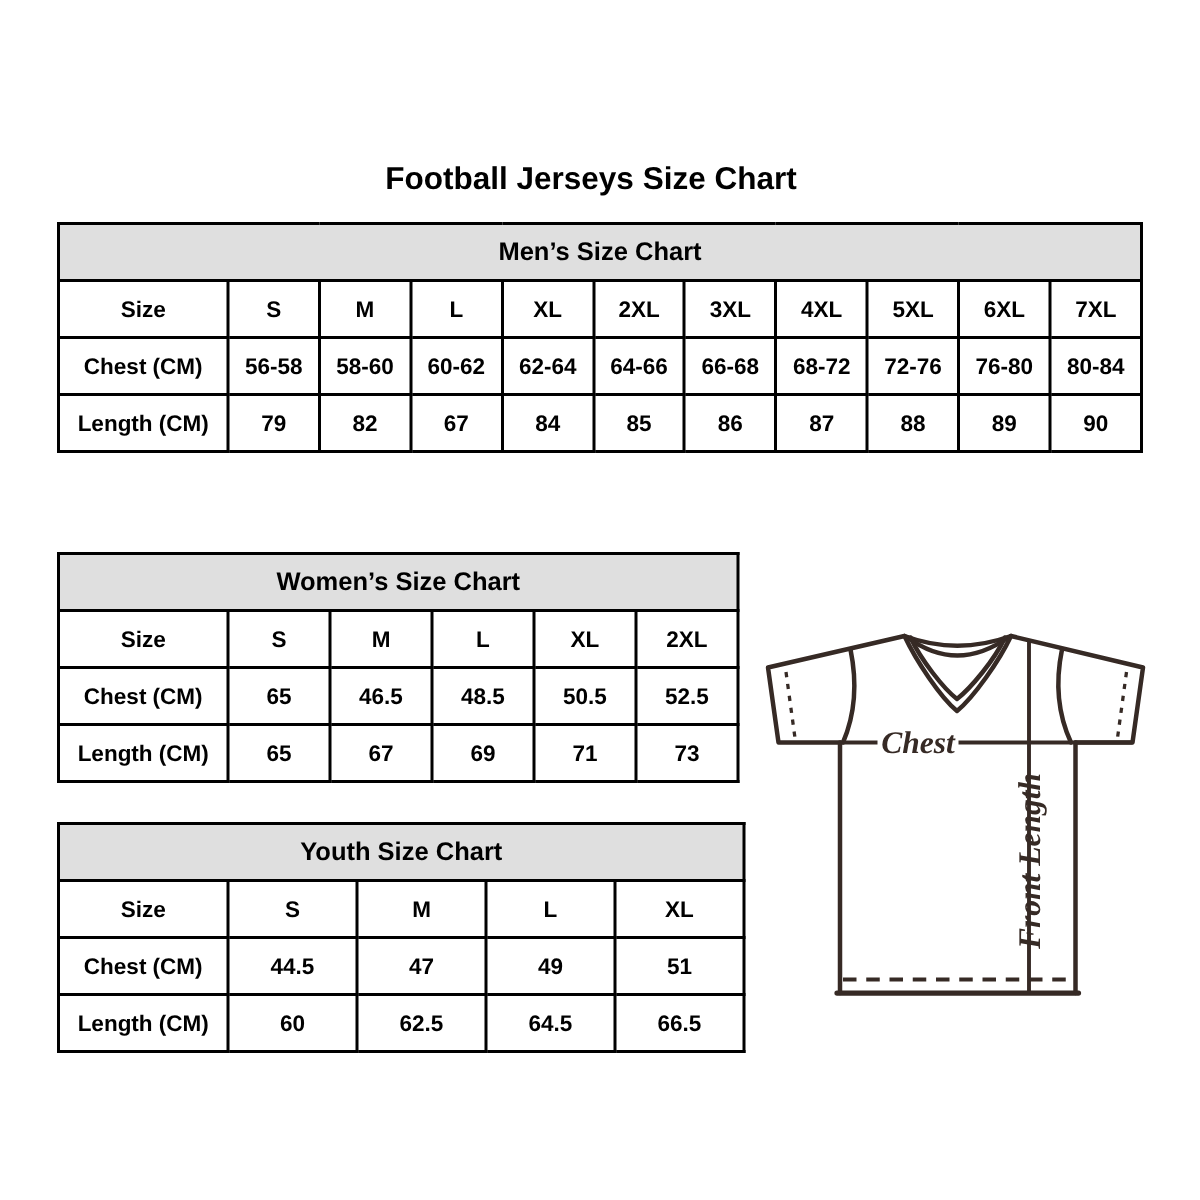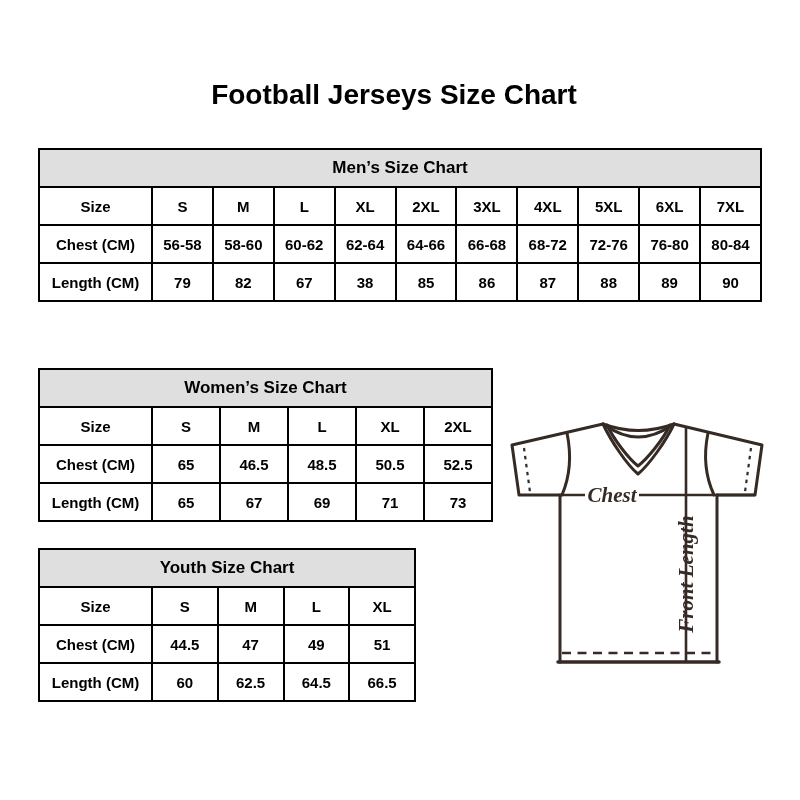--- a/index.html
+++ b/index.html
@@ -15,24 +15,24 @@
     width: 800px;
     height: 800px;
     background: #ffffff;
     font-family: "Liberation Sans", sans-serif;
     color: var(--text);
     overflow: hidden;
   }
   .page-title {
     position: absolute;
     left: 38px;
-    top: 79px;
+    top: 108px;
     width: 712px;
     text-align: center;
-    font-size: 28px;
+    font-size: 21px;
     font-weight: bold;
     color: var(--text);
   }
   table.size-table {
     position: absolute;
     border-collapse: collapse;
     table-layout: fixed;
     font-weight: bold;
   }
   table.size-table th,
@@ -47,21 +47,21 @@
     font-size: 17px;
     height: 38px;
   }
   table.size-table td {
     background: #ffffff;
     font-size: 15px;
     height: 38px;
   }
   #mens   { left: 38px; top: 148px; width: 724px; }
   #womens { left: 38px; top: 368px; width: 455px; }
-  #youth  { left: 38px; top: 548px; width: 378px; }
+  #youth  { left: 38px; top: 548px; width: 459px; }
   #jersey-diagram {
     position: absolute;
     left: 505px;
     top: 413px;
     width: 265px;
     height: 255px;
   }
   .jline {
     fill: none;
     stroke: var(--line);
@@ -146,21 +146,21 @@
           <td>68-72</td>
           <td>72-76</td>
           <td>76-80</td>
           <td>80-84</td>
         </tr>
         <tr>
           <td>Length (CM)</td>
           <td>79</td>
           <td>82</td>
           <td>67</td>
-          <td>38</td>
+          <td>84</td>
           <td>85</td>
           <td>86</td>
           <td>87</td>
           <td>88</td>
           <td>89</td>
           <td>90</td>
         </tr>
       </tbody>
     </table>
 

